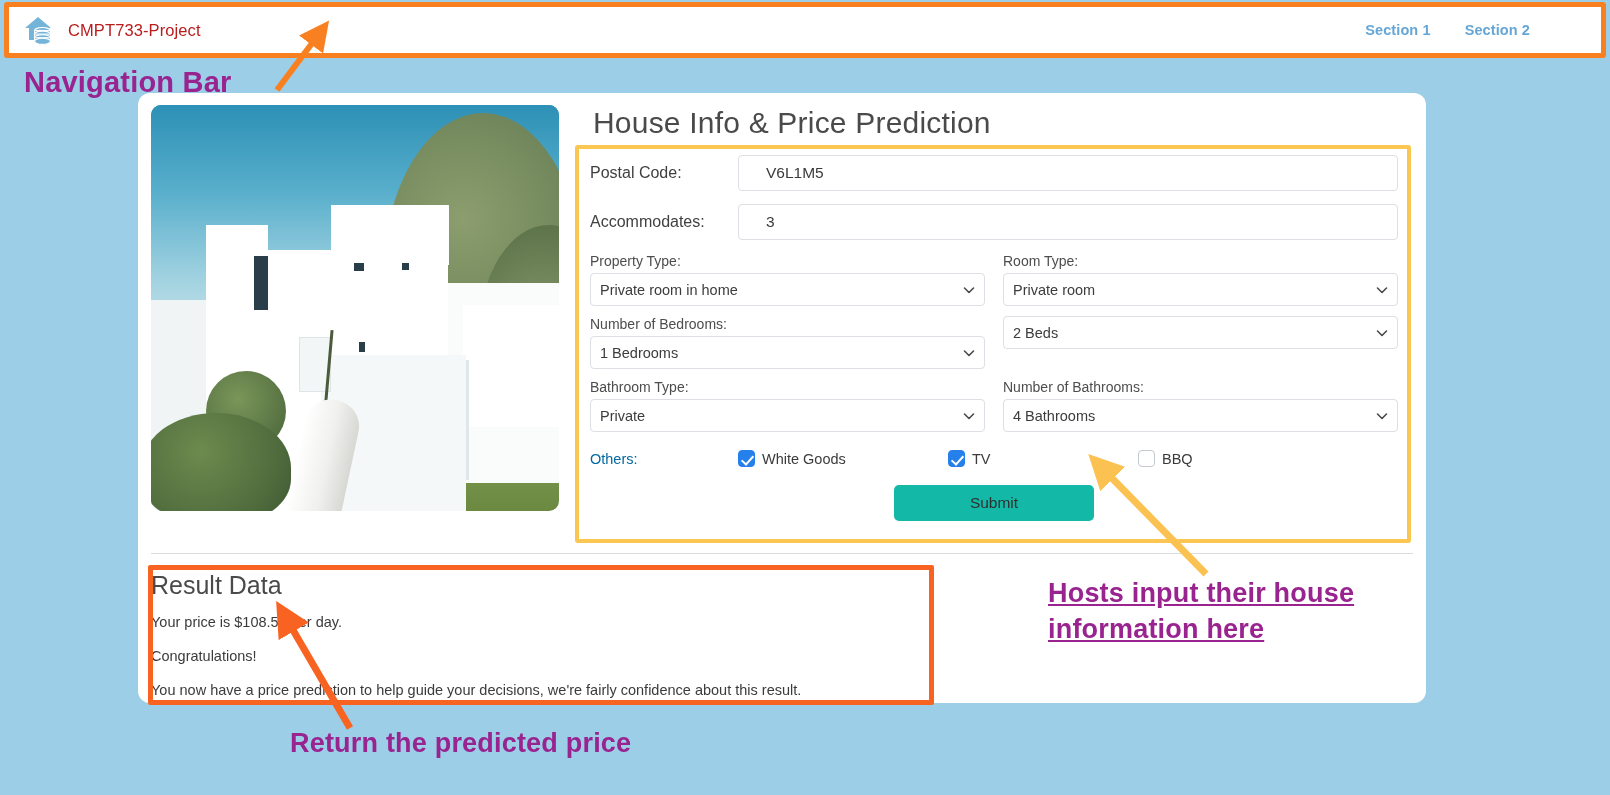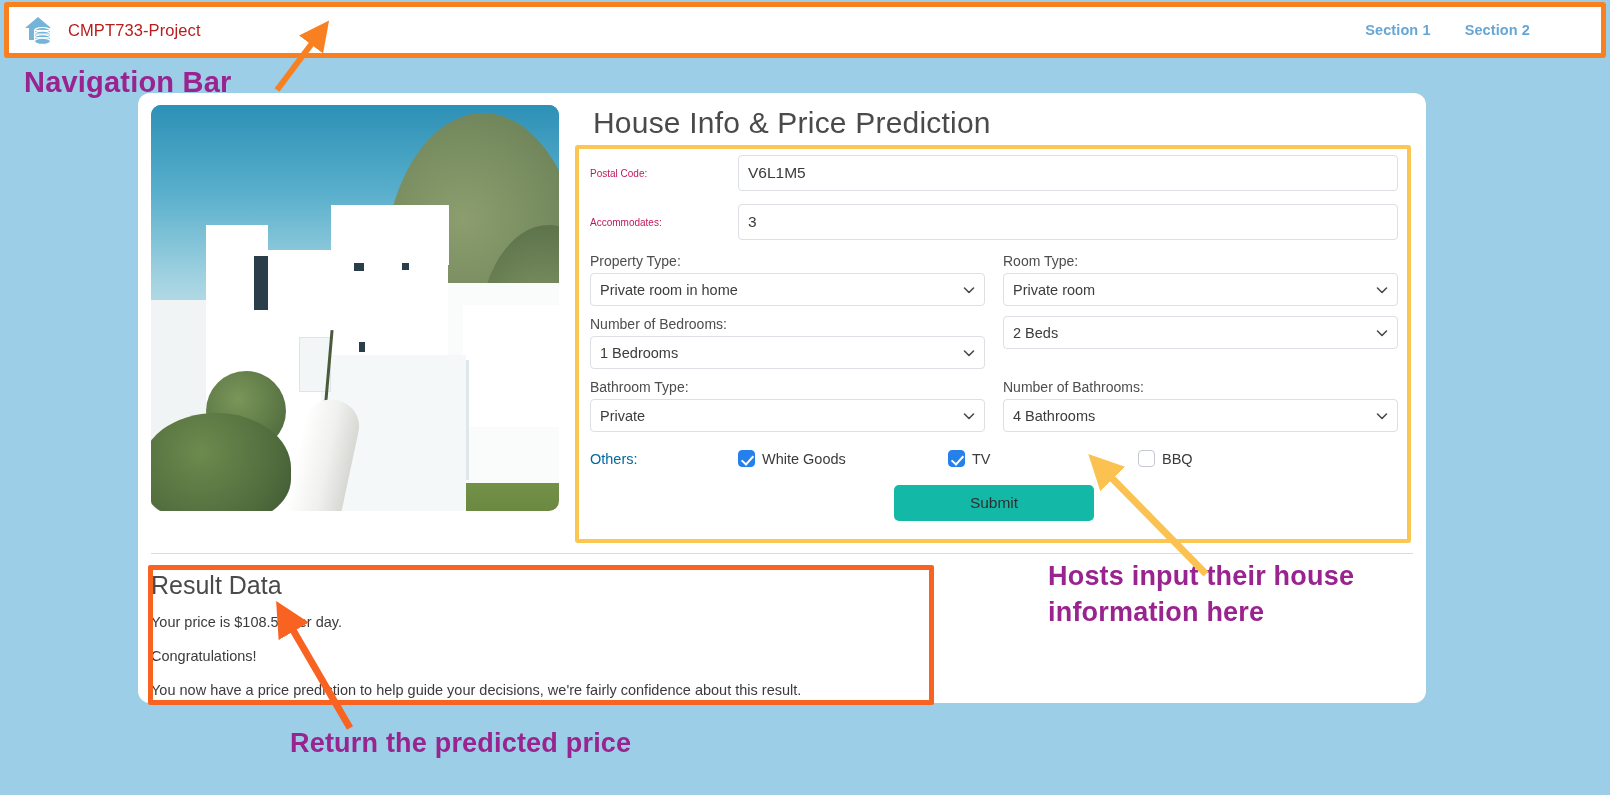--- a/index.html
+++ b/index.html
@@ -90,24 +90,24 @@
     position: absolute; left: 455px; top: 13px;
     font-size: 30px; color: #4a4a4a; font-weight: 400; letter-spacing: .2px;
   }
   .form-box {
     position: absolute; left: 437px; top: 52px; width: 836px; height: 398px;
     border: 4px solid #fbc652; border-radius: 3px;
   }
   .fields { position: absolute; left: 452px; top: 62px; width: 808px; }
 
   .row-inline { display:flex; align-items:center; margin-bottom: 13px; }
-  .lbl-inline { width: 148px; font-size: 10px; color: #be185d; }
+  .lbl-inline { width: 148px; font-size: 16px; color: #404040; }
   .text-input {
     flex: 1; height: 36px; border: 1px solid #dcdfe3; border-radius: 4px;
-    font-size: 15.5px; color: #3b3b3b; padding: 0 9px;
+    font-size: 15.5px; color: #3b3b3b; padding: 0 27px;
     font-family: "Liberation Sans", sans-serif; background: #fff;
   }
   .two-col { display: flex; gap: 18px; }
   .col { flex: 1; }
   .fld-label { font-size: 14px; color: #4d4d4d; display: block; margin-bottom: 4px; }
   .select-wrap { position: relative; margin-bottom: 10px; }
   .sel {
     width: 100%; height: 33px; border: 1px solid #dcdfe3; border-radius: 4px;
     background: #fff; font-size: 14.5px; color: #3c3c3c;
     padding: 0 28px 0 9px; display: flex; align-items: center;
@@ -156,21 +156,21 @@
     position: absolute; left: 148px; top: 565px; width: 786px; height: 140px;
     border: 5px solid #f96321; border-radius: 2px; pointer-events: none;
   }
 
   
   .ann-text {
     position: absolute; color: #99238f; font-weight: bold;
     font-family: "Liberation Sans", sans-serif; letter-spacing: .2px;
   }
   .ann-nav { left: 24px; top: 66px; font-size: 29px; }
-  .ann-hosts { left: 1048px; top: 559px; font-size: 27px; line-height: 1.32; width: 390px; }
+  .ann-hosts { left: 1048px; top: 576px; font-size: 27px; line-height: 1.32; width: 390px; text-decoration: underline; }
   .ann-return { left: 290px; top: 728px; font-size: 27px; }
   .arrow-svg { position: absolute; pointer-events: none; }
 </style>
 </head>
 <body>
 
 <div id="root">
 
   <div class="navbar">
     <div class="nav-brand">

